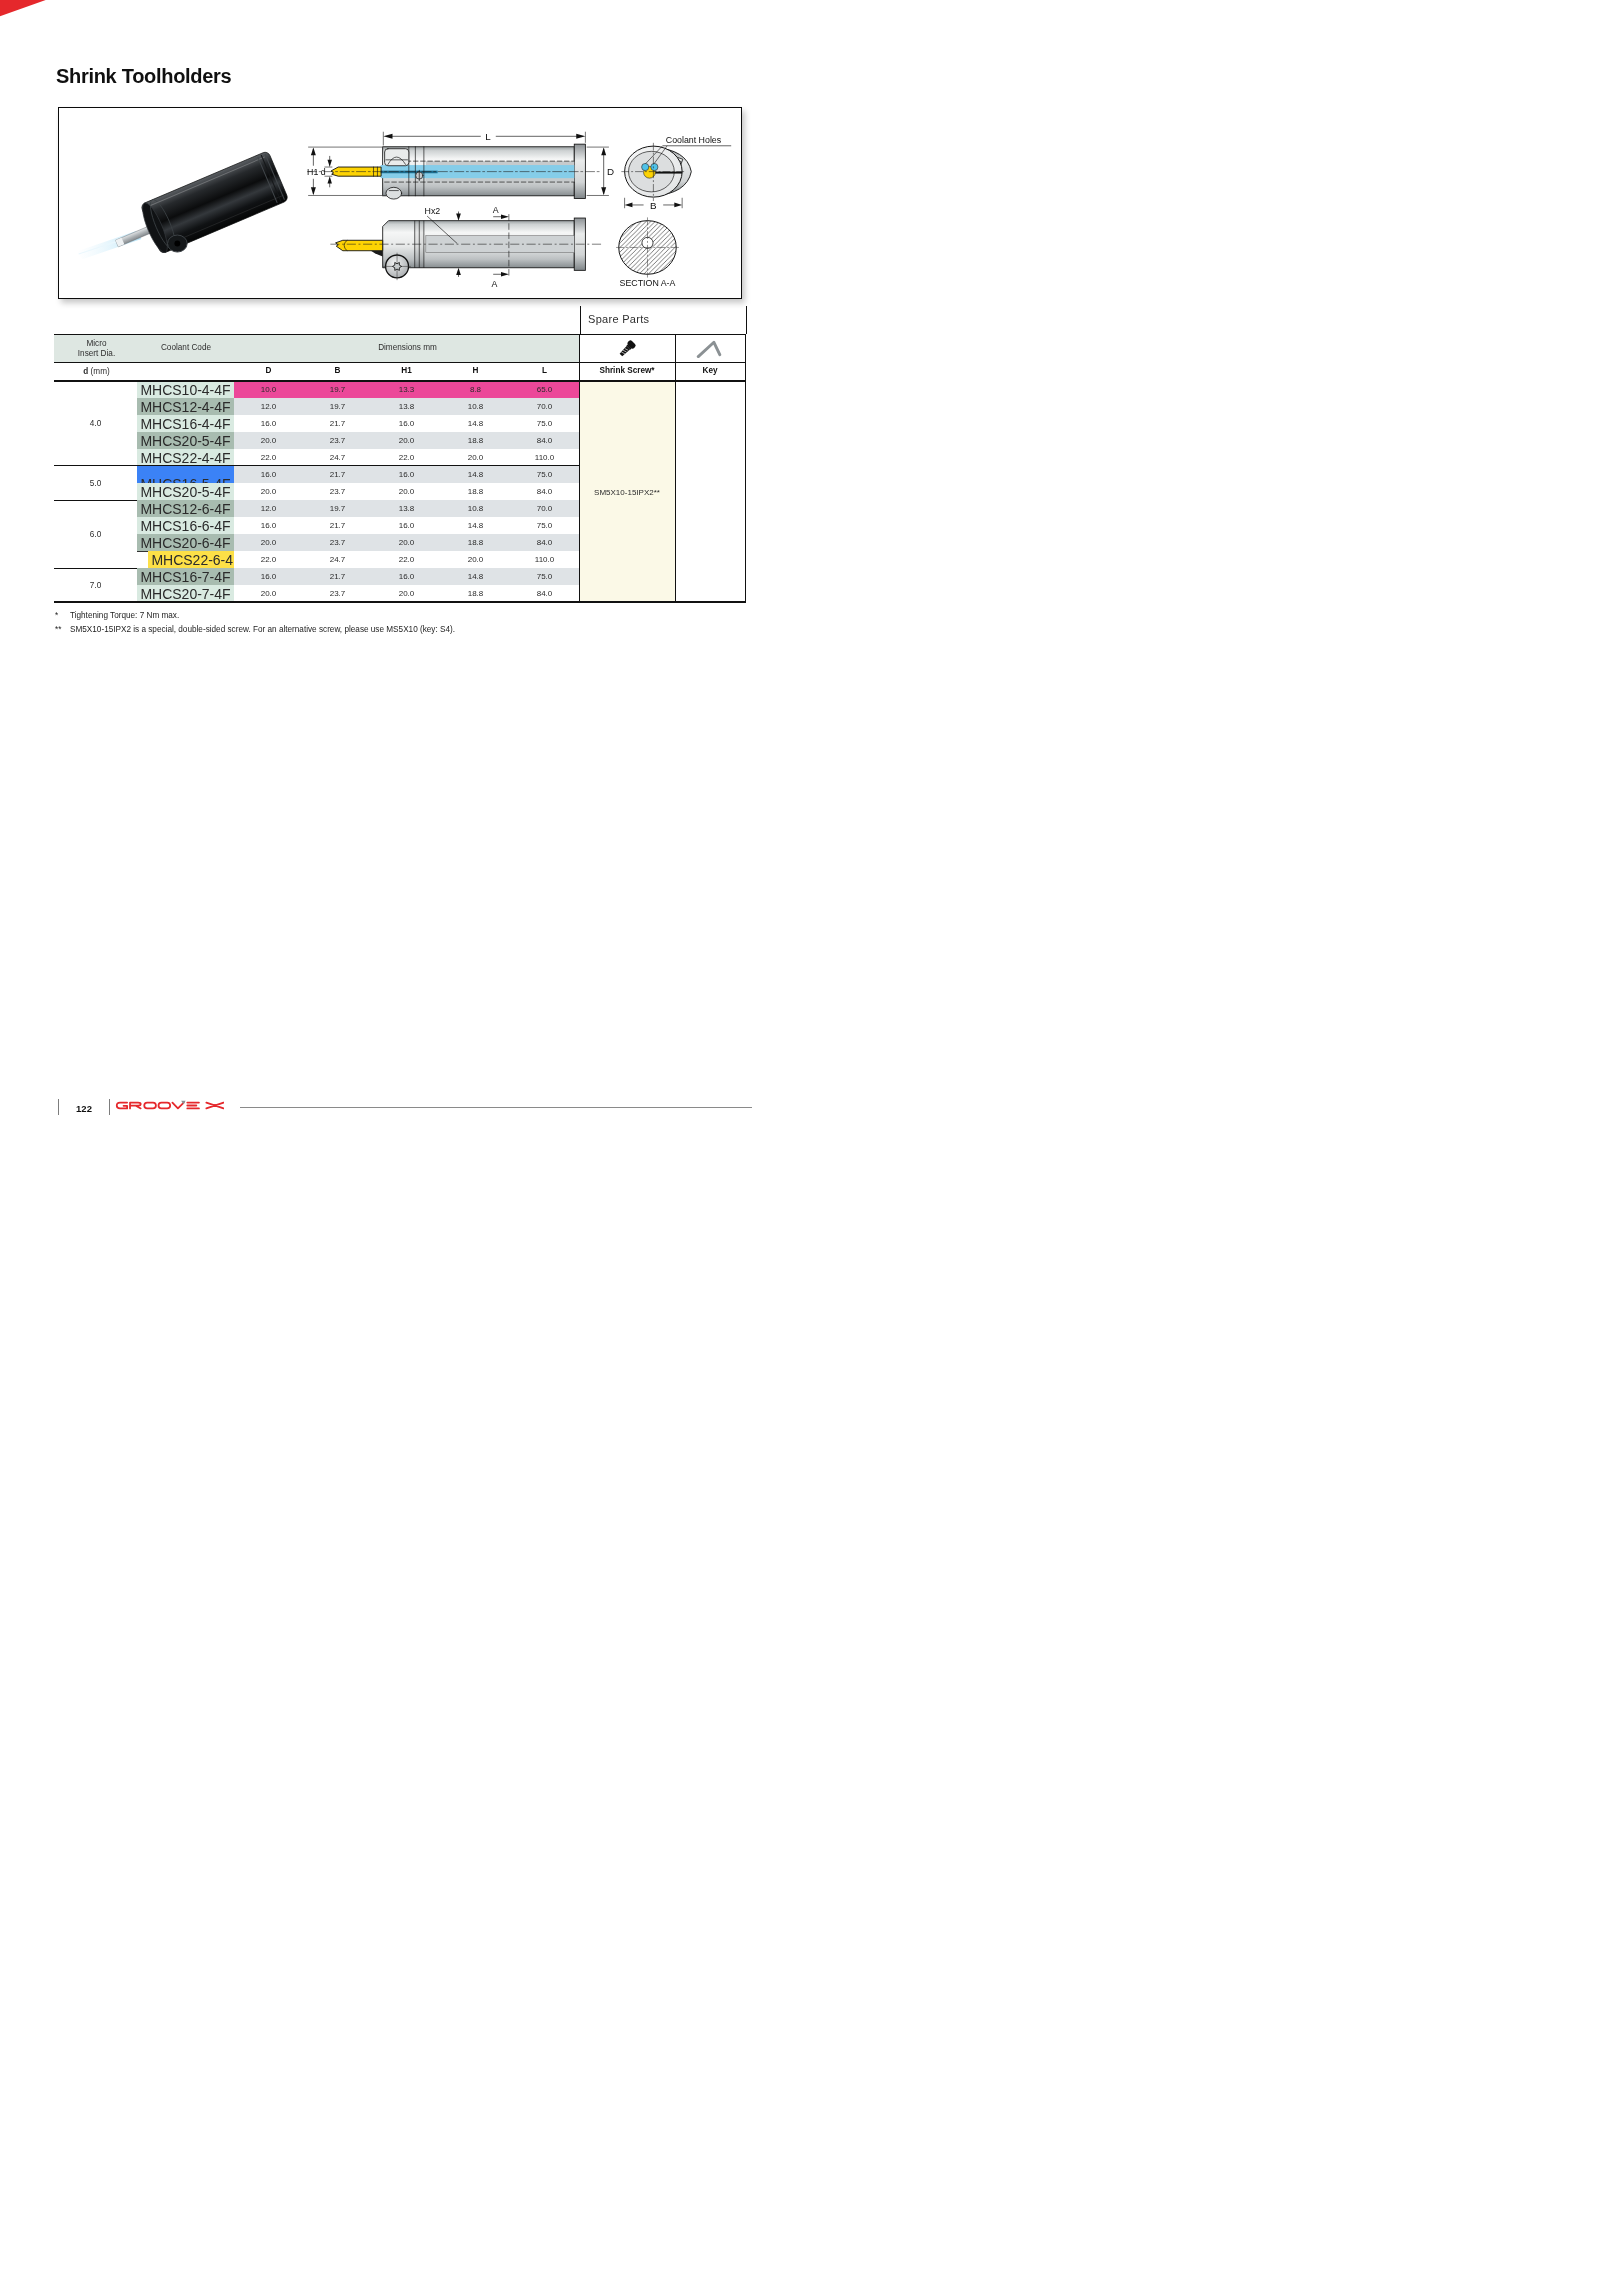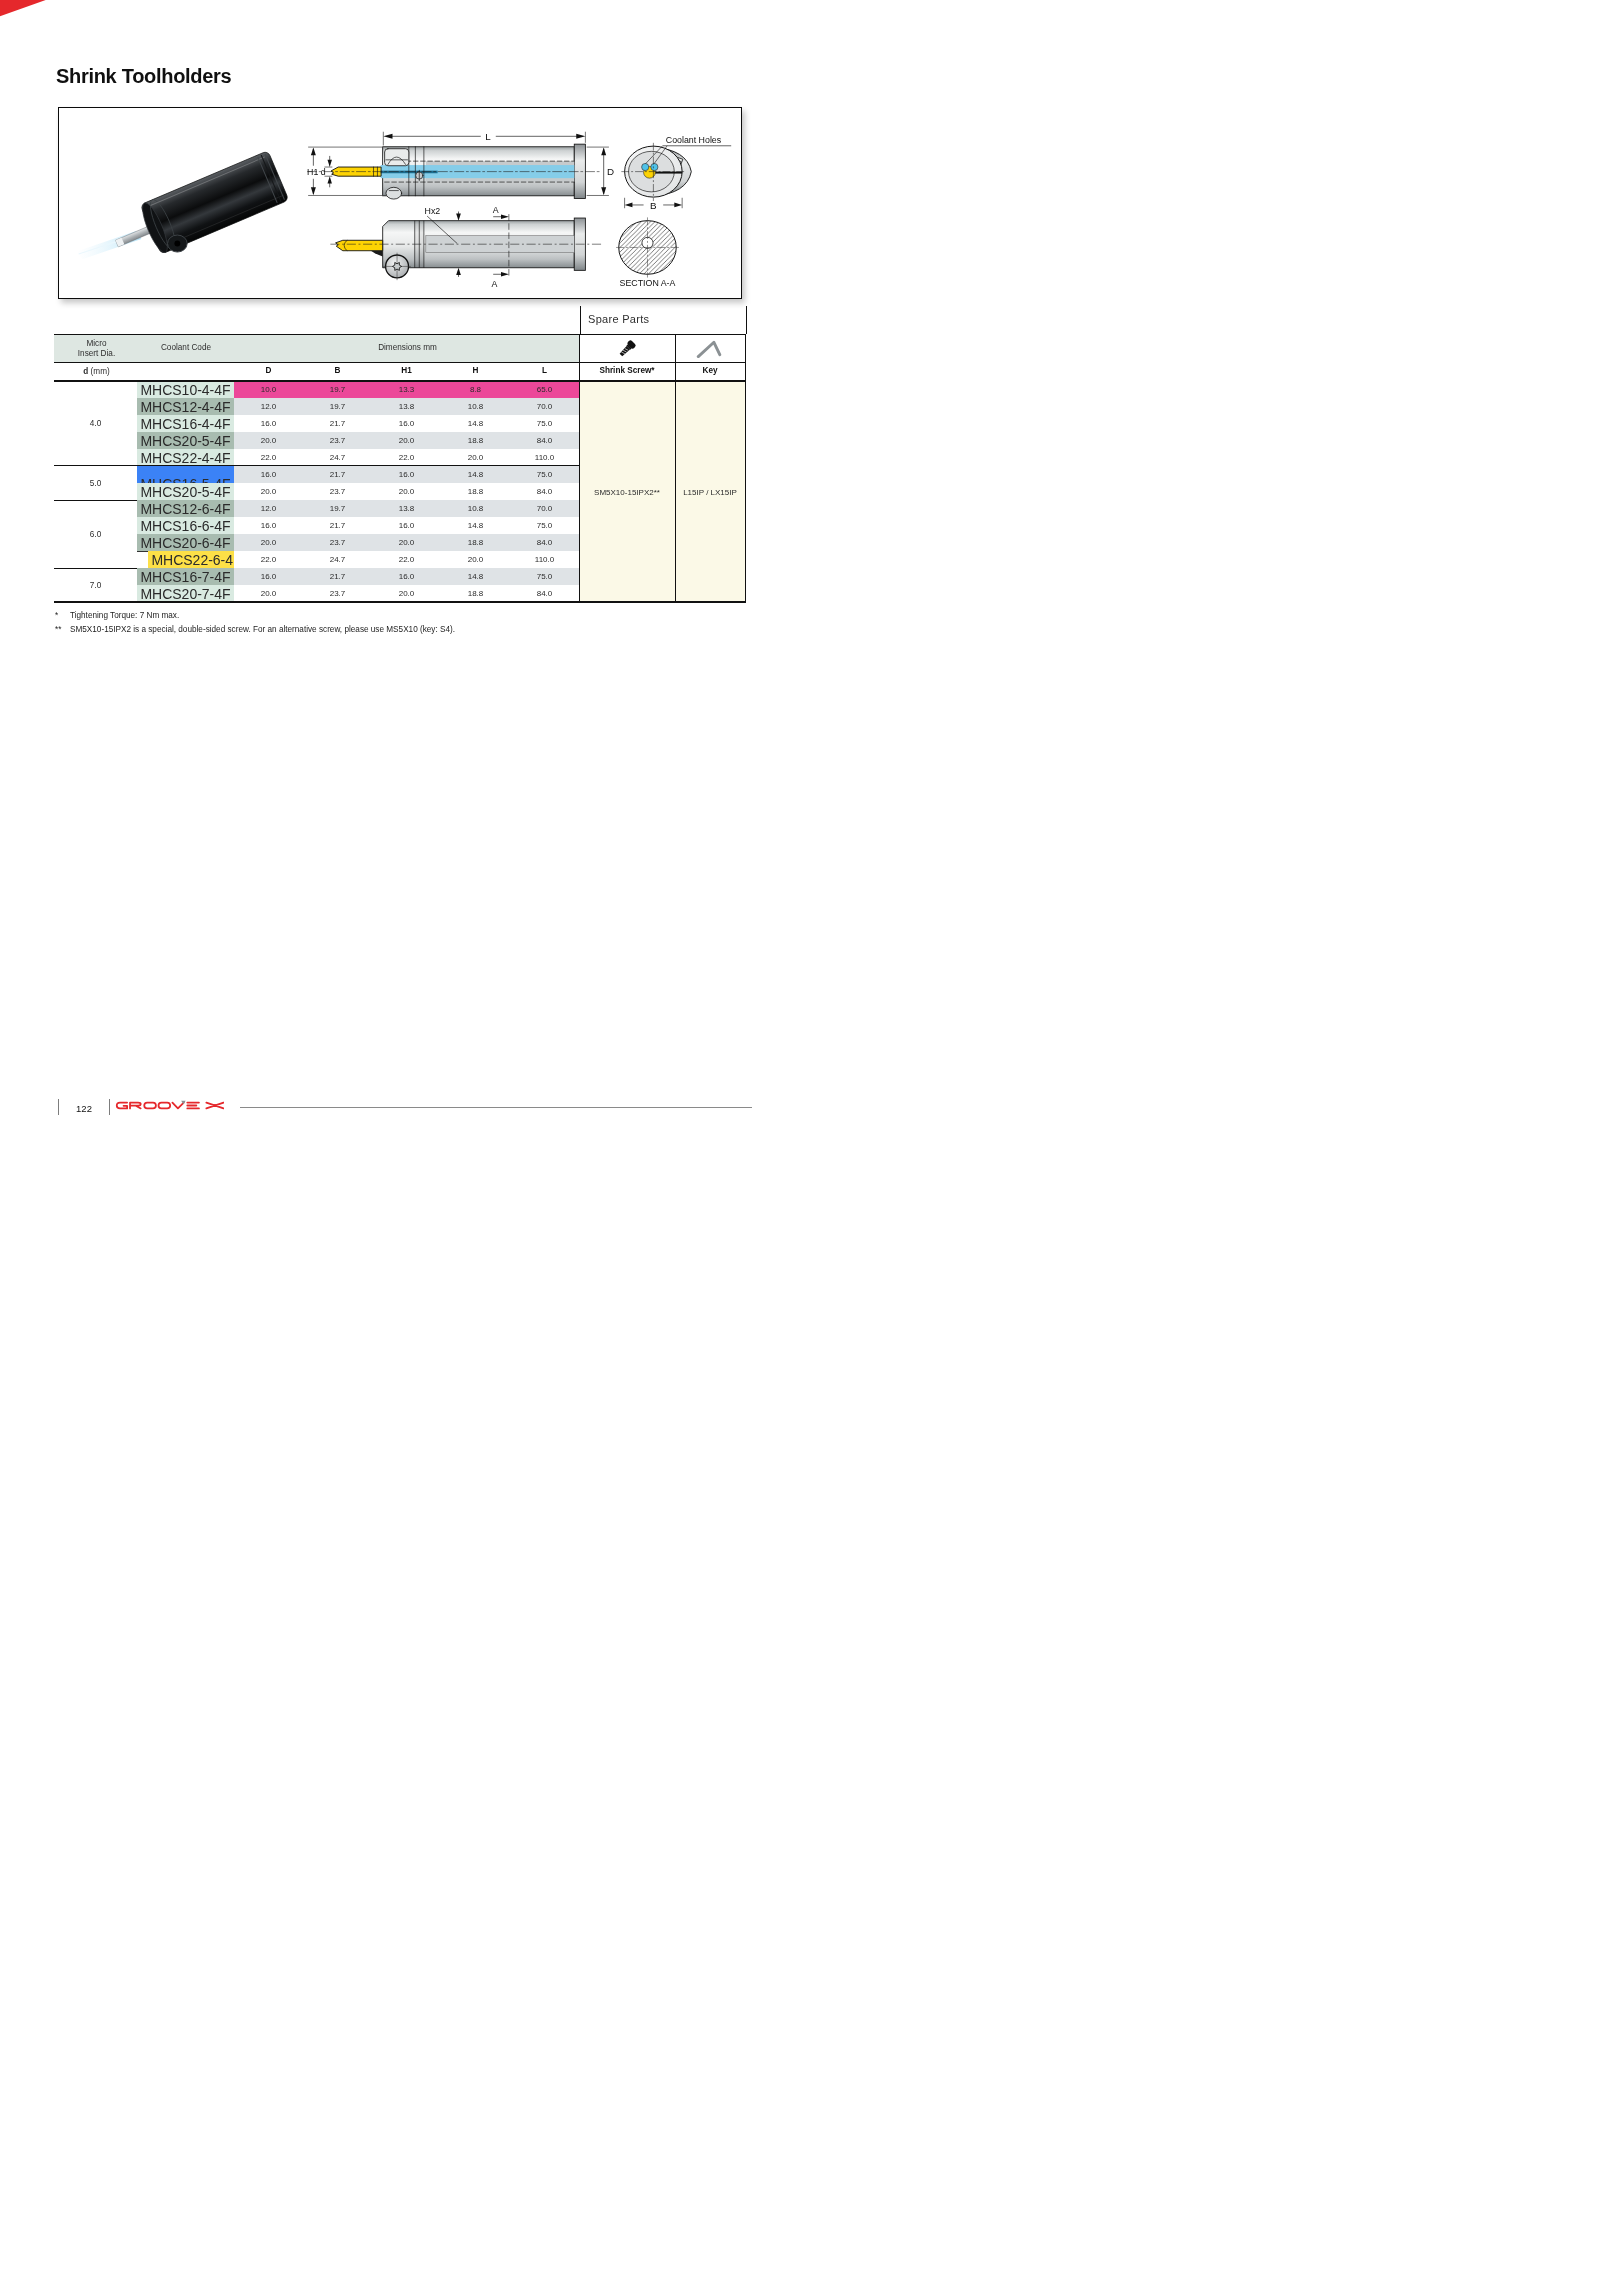--- a/index.html
+++ b/index.html
@@ -16,21 +16,21 @@
   .hline{background:#111;}
   .vline{background:#111;width:1px;}
   .row-code{font-size:14px;color:#2b2b2b;display:flex;align-items:center;justify-content:center;}
   .row-band{display:flex;}
   .cellv{flex:1;display:flex;align-items:center;justify-content:center;font-size:8px;color:#2b2b2b;}
   .dlabel{font-size:8.2px;color:#2b2b2b;display:flex;align-items:center;justify-content:center;}
   .spare-cell{background:#fbf9e7;display:flex;align-items:center;justify-content:center;
               font-size:8px;color:#2b2b2b;}
   .footnote{font-size:8.2px;color:#1d1d1d;display:flex;}
   .footnote .mark{width:15px;flex:none;}
-  .pageno{font-size:9.5px;font-weight:normal;color:#111;}
+  .pageno{font-size:9.5px;font-weight:bold;color:#111;}
   .grayline{background:#8a8a8a;}
   .vbar{background:#7d7d7d;width:1px;height:16.4px;}
   text{font-family:"Liberation Sans",sans-serif;}
 </style>
 </head>
 <body>
 
 <div class="page">
 
   <svg class="abs" style="left:0;top:0" width="47" height="17.7" viewBox="0 0 72 27">
@@ -272,21 +272,20 @@
       <div style="flex:1">D</div>
       <div style="flex:1">B</div>
       <div style="flex:1">H1</div>
       <div style="flex:1">H</div>
       <div style="flex:1">L</div>
     </div>
     <div class="abs hdr2-txt" style="left:525px;top:32px;width:96px">Shrink Screw*</div>
     <div class="abs hdr2-txt" style="left:621px;top:32px;width:70px">Key</div>
 
     <div class="abs spare-cell" style="left:525px;top:47px;width:96px;height:222px">SM5X10-15IPX2**</div>
-    <div class="abs spare-cell" style="left:621px;top:47px;width:70px;height:222px">L15IP / LX15IP</div>
 
     <div class="abs" style="left:0;top:0;width:692px;height:269px">
         <div class="abs row-code" style="left:83px;top:47px;width:97px;height:17px;background:#d9eae1">MHCS10-4-4F</div>
         <div class="abs row-band" style="left:180px;top:47px;width:345px;height:17px;background:#ec4899">
         <div class="cellv">10.0</div>
         <div class="cellv">19.7</div>
         <div class="cellv">13.3</div>
         <div class="cellv">8.8</div>
         <div class="cellv">65.0</div>
         </div>

